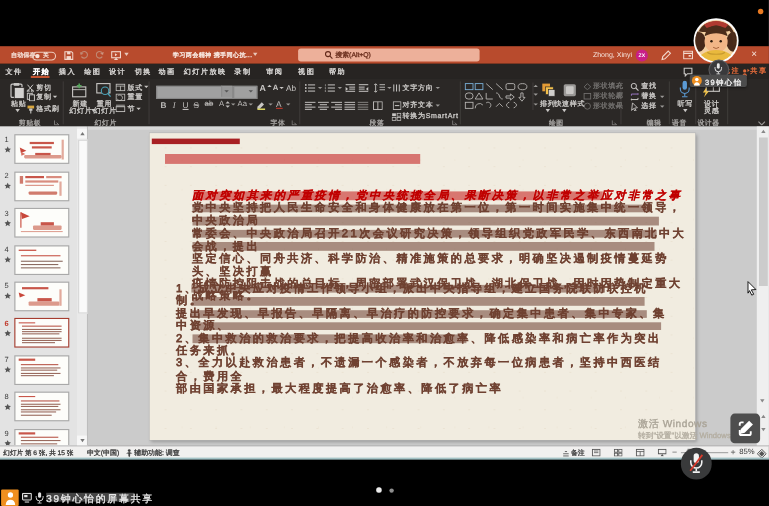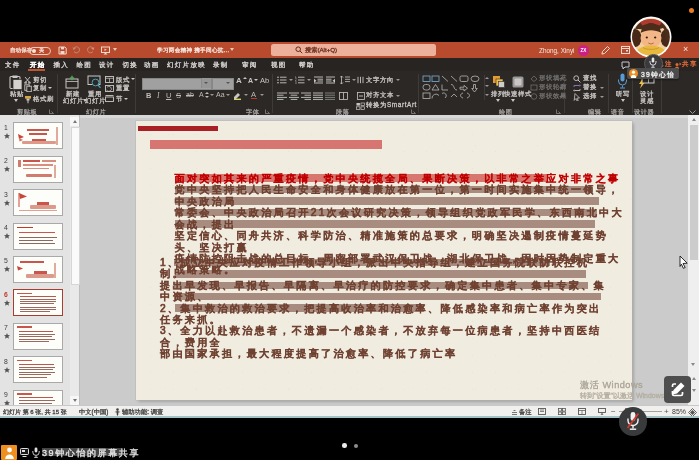--- a/index.html
+++ b/index.html
@@ -559,21 +559,21 @@
     <div class="ab" style="left:38.5px;top:64.9px;width:417.5px;height:7.6px;background:rgba(108,62,47,0.55);"></div>
     <div class="ab" style="left:38.5px;top:76.3px;width:424.5px;height:7.6px;background:rgba(108,62,47,0.55);"></div>
     <div class="ab" style="left:38.5px;top:87.7px;width:422.5px;height:7.6px;background:rgba(108,62,47,0.55);"></div>
     <div class="ab" style="left:38.5px;top:99.1px;width:420.5px;height:7.6px;background:rgba(108,62,47,0.55);"></div>
     <div class="ab" style="left:37.6px;top:137.6px;width:376px;height:7.6px;background:rgba(108,62,47,0.55);"></div>
     <div class="ab" style="left:38.5px;top:149.0px;width:411.5px;height:7.6px;background:rgba(108,62,47,0.55);"></div>
     <div class="ab" style="left:37.6px;top:160.5px;width:414.4px;height:7.6px;background:rgba(108,62,47,0.55);"></div>
     <div class="ab" style="left:37.6px;top:171.9px;width:427.4px;height:7.6px;background:rgba(108,62,47,0.55);"></div>
     <div class="ab" style="left:38.5px;top:183.3px;width:249px;height:7.6px;background:rgba(108,62,47,0.55);"></div>
     <div class="ab cjk" style="left:38.5px;top:51.8px;font-size:10.2px;line-height:11.45px;color:#6f4131;width:450px;">
-      <span style="color:#c00000;">面对突如其来的严重疫情，党中央统揽全局、果断决策，以非常之举应对非常之事</span><br>党中央坚持把人民生命安全和身体健康放在第一位，第一时间实施集中统一领导，中央政治局<br>常委会、中央政治局召开21次会议研究决策，领导组织党政军民学、东西南北中大会战，提出<br>坚定信心、同舟共济、科学防治、精准施策的总要求，明确坚决遏制疫情蔓延势头、坚决打赢<br>疫情防控阻击战的总目标，周密部署武汉保卫战、湖北保卫战，因时因势制定重大战略策略。
+      <span style="color:#c00000;font-style:italic;">面对突如其来的严重疫情，党中央统揽全局、果断决策，以非常之举应对非常之事</span><br>党中央坚持把人民生命安全和身体健康放在第一位，第一时间实施集中统一领导，中央政治局<br>常委会、中央政治局召开21次会议研究决策，领导组织党政军民学、东西南北中大会战，提出<br>坚定信心、同舟共济、科学防治、精准施策的总要求，明确坚决遏制疫情蔓延势头、坚决打赢<br>疫情防控阻击战的总目标，周密部署武汉保卫战、湖北保卫战，因时因势制定重大战略策略。
     </div>
     <div class="ab cjk" style="left:24px;top:135.7px;font-size:10.2px;line-height:11.45px;color:#6f4131;width:450px;">1、成立中央应对疫情工作领导小组，派出中央指导组，建立国务院联防联控机制。<br>提出早发现、早报告、早隔离、早治疗的防控要求，确定集中患者、集中专家、集中资源、<br>2、集中救治的救治要求，把提高收治率和治愈率、降低感染率和病亡率作为突出任务来抓。<br>3、全力以赴救治患者，不遗漏一个感染者，不放弃每一位病患者，坚持中西医结合，费用全<br>部由国家承担，最大程度提高了治愈率、降低了病亡率</div>
     <div class="ab cjk2" style="left:444px;top:258px;font-size:9.2px;letter-spacing:0.5px;color:#a9a396;white-space:nowrap;">激活 Windows</div>
     <div class="ab cjk2" style="left:444px;top:269.5px;font-size:7px;color:#b3ada0;white-space:nowrap;">转到"设置"以激活 Windows。</div>
   </div>
 
   <div class="ab" style="left:688px;top:0;width:11px;height:290px;background:#efefef;"></div>
   <div class="ab" style="left:692px;top:3px;width:0;height:0;border-left:2.5px solid transparent;border-right:2.5px solid transparent;border-bottom:3px solid #888;"></div>
   <div class="ab" style="left:689.5px;top:10px;width:8px;height:135px;background:#cccccc;"></div>
   <div class="ab" style="left:691px;top:248px;width:7px;height:0;border-left:2.5px solid transparent;border-right:2.5px solid transparent;border-top:3px solid #888;width:0;"></div>

